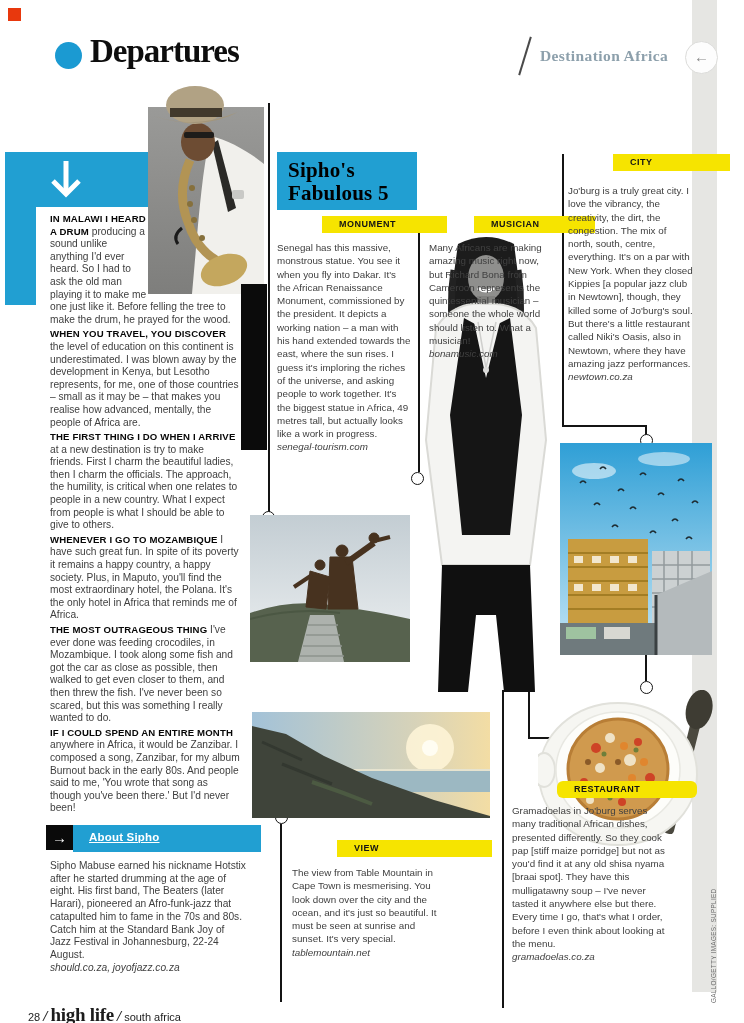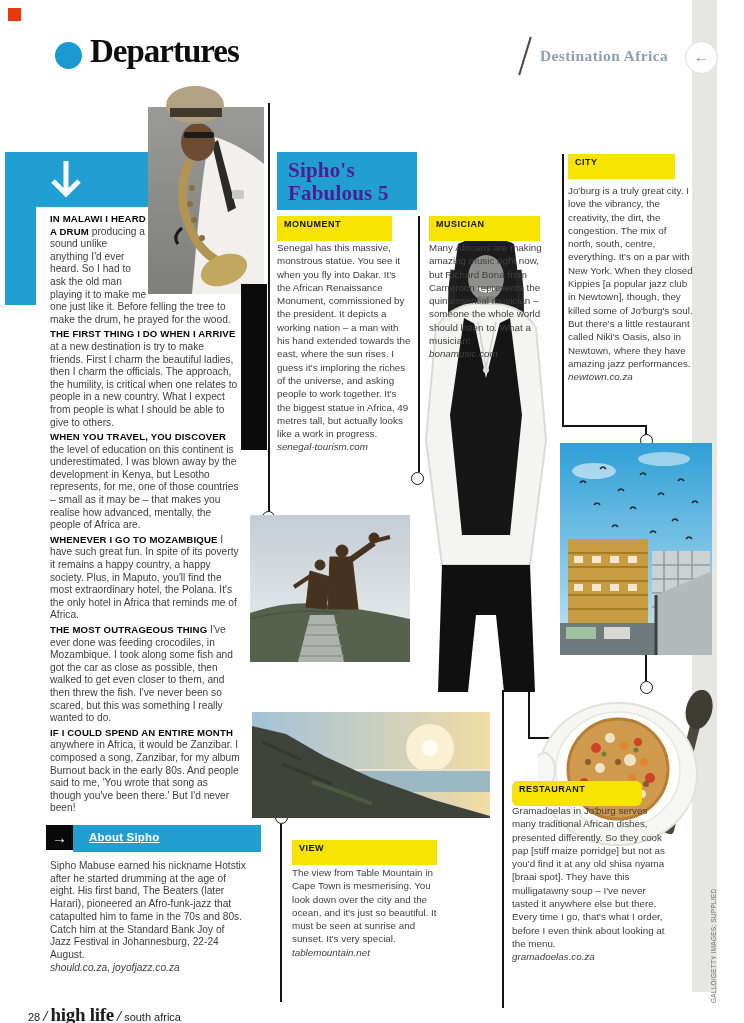--- a/index.html
+++ b/index.html
@@ -12,30 +12,30 @@
                  letter-spacing:-1px;color:#0d0d0d;line-height:36px;}
   .slash{width:2px;background:#4a4a4a;transform:rotate(17deg);}
   .dest{font-family:"Liberation Serif",serif;font-weight:bold;font-size:15.5px;
         color:#8da0ac;letter-spacing:.4px;}
   .back-btn{width:31px;height:31px;border-radius:50%;background:#fdfdfd;border:1px solid #dcdcda;
             color:#8a8a8a;font-size:15px;text-align:center;line-height:30px;}
   .gray-strip{background:#e6e6e3;}
   .corner-mark{background:#e8380d;}
   
   .blue{background:#219fd2;}
-  .feature-title{font-family:"Liberation Serif",serif;font-weight:bold;color:#4c1d95;
+  .feature-title{font-family:"Liberation Serif",serif;font-weight:bold;color:#000000;
                  font-size:21px;line-height:23px;letter-spacing:.2px;padding:7px 0 0 11px;}
   
   .intro{font-size:10.2px;line-height:12.6px;color:#3e3e3e;}
   .intro p{margin:0 0 2px 0;}
   .intro b{color:#070707;font-size:9.6px;letter-spacing:.15px;}
   .spacer{float:right;width:92px;height:80px;}
   
-  .ylabel{background:#f6e400;height:25px;line-height:17.5px;padding-left:7px;
-          font-size:9px;font-weight:bold;letter-spacing:.5px;color:#141414;}
+  .ylabel{background:#f6e400;height:17px;line-height:17.5px;padding-left:17px;
+          font-size:9px;font-weight:bold;letter-spacing:.5px;color:#141414;margin-left:45px;}
   
   .col{font-size:9.8px;line-height:13.3px;color:#404040;}
   .url{font-style:italic;display:block;}
   
   .rule{background:#141414;}
   .dotc{width:11px;height:11px;border-radius:50%;background:#fff;border:1.6px solid #141414;}
   
   .about-arrowbox{background:#0a0a0a;color:#fff;text-align:center;font-size:15px;line-height:25px;}
   .about-bar{color:#fff;font-weight:bold;font-size:11.5px;line-height:25px;padding-left:16px;letter-spacing:.2px;}
   .about-text{font-size:10.2px;line-height:12.7px;color:#3e3e3e;}
@@ -325,25 +325,25 @@
   <div class="abs col" style="left:512px;top:804px;width:155px;">
     <span>Gramadoelas in Jo'burg serves many traditional African dishes, presented differently. So they cook pap [stiff maize porridge] but not as you'd find it at any old shisa nyama [braai spot]. They have this mulligatawny soup – I've never tasted it anywhere else but there. Every time I go, that's what I order, before I even think about looking at the menu.</span>
     <span class="url">gramadoelas.co.za</span>
   </div>
 
   <div class="abs intro" style="left:50px;top:213px;width:190px;">
     <p><span class="spacer"></span>
       <b>IN MALAWI I HEARD A DRUM</b>
       <span>producing a sound unlike anything I'd ever heard. So I had to ask the old man playing it to make me one just like it. Before felling the tree to make the drum, he prayed for the wood.</span></p>
     <p>
+      <b>WHEN YOU TRAVEL, YOU DISCOVER</b>
+      <span>the level of education on this continent is underestimated. I was blown away by the development in Kenya, but Lesotho represents, for me, one of those countries – small as it may be – that makes you realise how advanced, mentally, the people of Africa are.</span></p>
+    <p>
       <b>THE FIRST THING I DO WHEN I ARRIVE</b>
       <span>at a new destination is try to make friends. First I charm the beautiful ladies, then I charm the officials. The approach, the humility, is critical when one relates to people in a new country. What I expect from people is what I should be able to give to others.</span></p>
-    <p>
-      <b>WHEN YOU TRAVEL, YOU DISCOVER</b>
-      <span>the level of education on this continent is underestimated. I was blown away by the development in Kenya, but Lesotho represents, for me, one of those countries – small as it may be – that makes you realise how advanced, mentally, the people of Africa are.</span></p>
     <p>
       <b>WHENEVER I GO TO MOZAMBIQUE</b>
       <span>I have such great fun. In spite of its poverty it remains a happy country, a happy society. Plus, in Maputo, you'll find the most extraordinary hotel, the Polana. It's the only hotel in Africa that reminds me of Africa.</span></p>
     <p>
       <b>THE MOST OUTRAGEOUS THING</b>
       <span>I've ever done was feeding crocodiles, in Mozambique. I took along some fish and got the car as close as possible, then walked to get even closer to them, and then threw the fish. I've never been so scared, but this was something I really wanted to do.</span></p>
     <p>
       <b>IF I COULD SPEND AN ENTIRE MONTH</b>
       <span>anywhere in Africa, it would be Zanzibar. I composed a song, Zanzibar, for my album Burnout back in the early 80s. And people said to me, 'You wrote that song as though you've been there.' But I'd never been!</span></p>
   </div>

